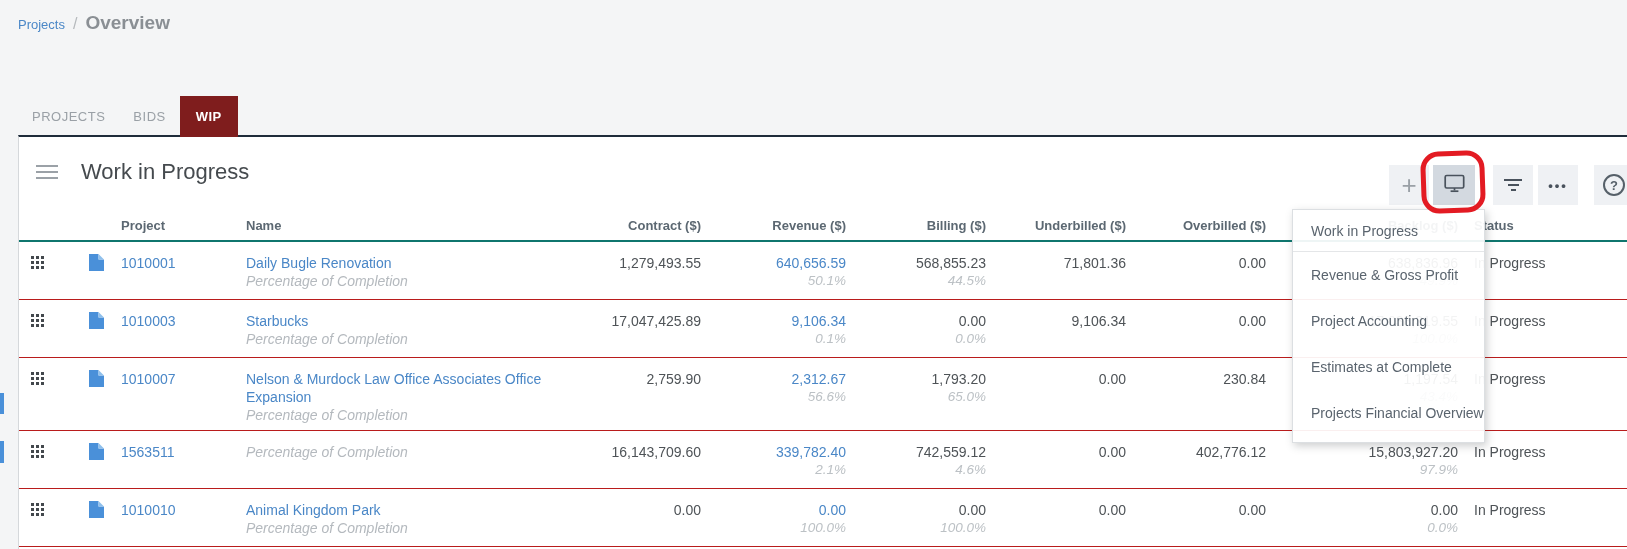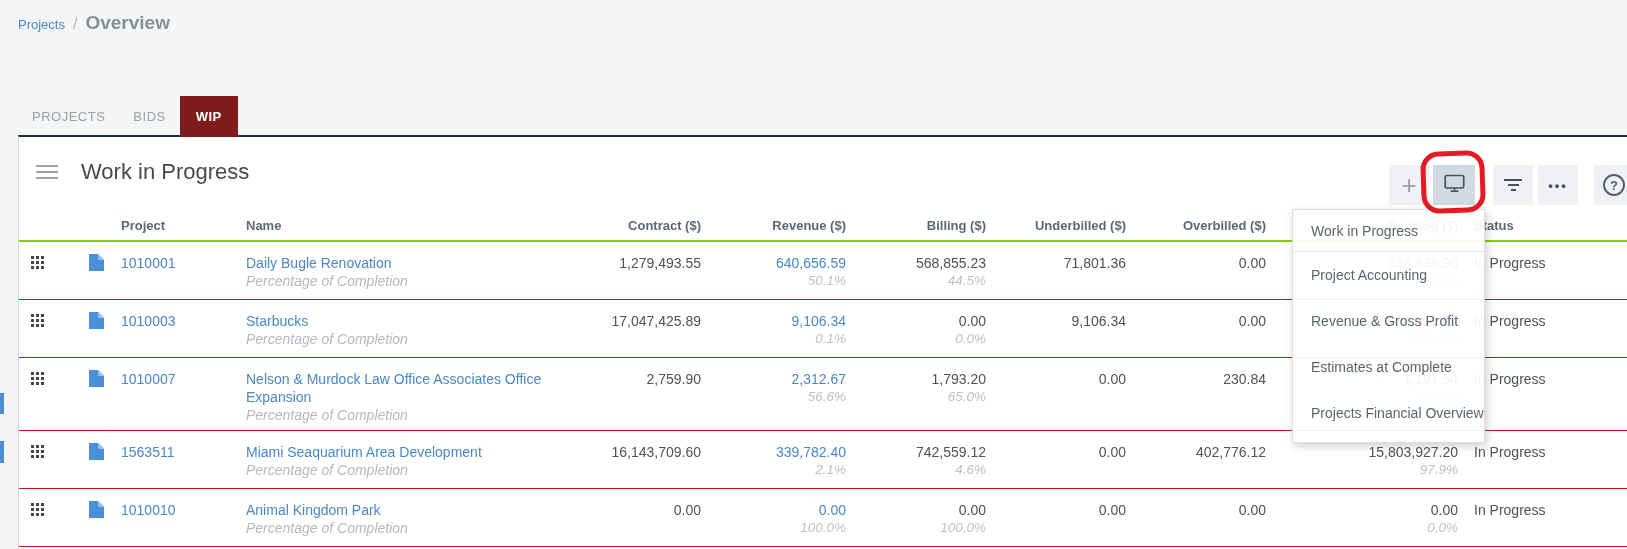--- a/index.html
+++ b/index.html
@@ -40,21 +40,21 @@
   .filter-icon i:nth-child(1){ width:18px; } .filter-icon i:nth-child(2){ width:11px; } .filter-icon i:nth-child(3){ width:5px; }
   .help-circle { width:22px; height:22px; border:2px solid #566069; border-radius:50%;
     color:#566069; font-size:13px; font-weight:bold; display:flex; align-items:center; justify-content:center; }
 
   
   .red-annot { position:absolute; left:1421px; top:151px; width:64px; height:62px;
     border:5px solid #e31b23; border-radius:18px; transform:rotate(-2deg); z-index:40; pointer-events:none; }
 
   
   .grid { display:grid; grid-template-columns:48px 40px 139px 310px 145px 145px 140px 140px 140px 192px 170px; }
-  .thead { height:32px; align-items:end; padding-bottom:7px; border-bottom:2px solid #84cc16; }
+  .thead { height:32px; align-items:end; padding-bottom:7px; border-bottom:2px solid #0f766e; }
   .th { font-size:13px; font-weight:bold; color:#5c6872; }
   .th.project { padding-left:14px; }
   .th.num { text-align:right; }
   .th.status { padding-left:16px; }
   .trow { min-height:58px; border-bottom:1px solid #b91c1c; align-items:start; padding-top:12px; padding-bottom:6px; }
   .cell-handle { padding-left:12px; padding-top:2px; }
   .grid-icon { position:relative; width:14px; height:14px; cursor:grab; }
   .grid-icon::before { content:""; position:absolute; left:0; top:0; width:3px; height:3px; background:#43484d;
     box-shadow:5px 0 0 #43484d,10px 0 0 #43484d,0 5px 0 #43484d,5px 5px 0 #43484d,10px 5px 0 #43484d,
     0 10px 0 #43484d,5px 10px 0 #43484d,10px 10px 0 #43484d; }
@@ -281,21 +281,20 @@
     <div class="cell-ficon">
       <span>
         <svg width="15" height="17" viewBox="0 0 15 17">
           <path d="M0 0 H9.5 V5.5 H15 V17 H0 Z" fill="#4a90d9"></path>
           <path d="M9.5 0 L15 5.5 H9.5 Z" fill="#8fc0ec"></path>
         </svg>
       </span>
     </div>
     <div class="cell-project"><span class="link">1563511</span></div>
     <div class="name-block">
-      <span class="link">Miami Seaquarium Area Development</span>
       <div class="method">Percentage of Completion</div>
     </div>
     <div>
           <div class="val">16,143,709.60</div>
         </div>
     <div>
       <div class="val blue">339,782.40</div>
       <div class="pct">2.1%</div>
     </div>
     <div>
@@ -357,25 +356,25 @@
   </div>
 </div>
 </div>
 
 <div class="dropdown" id="dropdown">
   <div class="dd-item first">
       <span>Work in Progress</span>
     </div>
 
   <div class="dd-item">
+      <span>Revenue &amp; Gross Profit</span>
+    </div>
+
+  <div class="dd-item">
       <span>Project Accounting</span>
-    </div>
-
-  <div class="dd-item">
-      <span>Revenue &amp; Gross Profit</span>
     </div>
 
   <div class="dd-item">
       <span>Estimates at Complete</span>
     </div>
 
   <div class="dd-item">
       <span>Projects Financial Overview</span>
     </div>
 </div>

